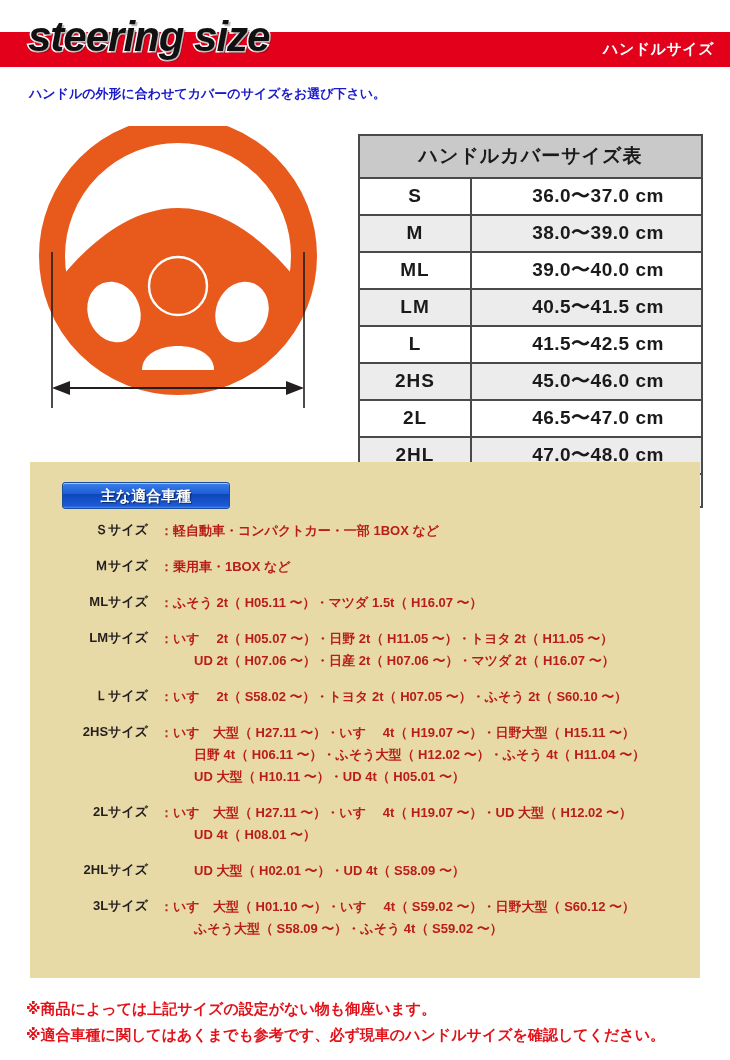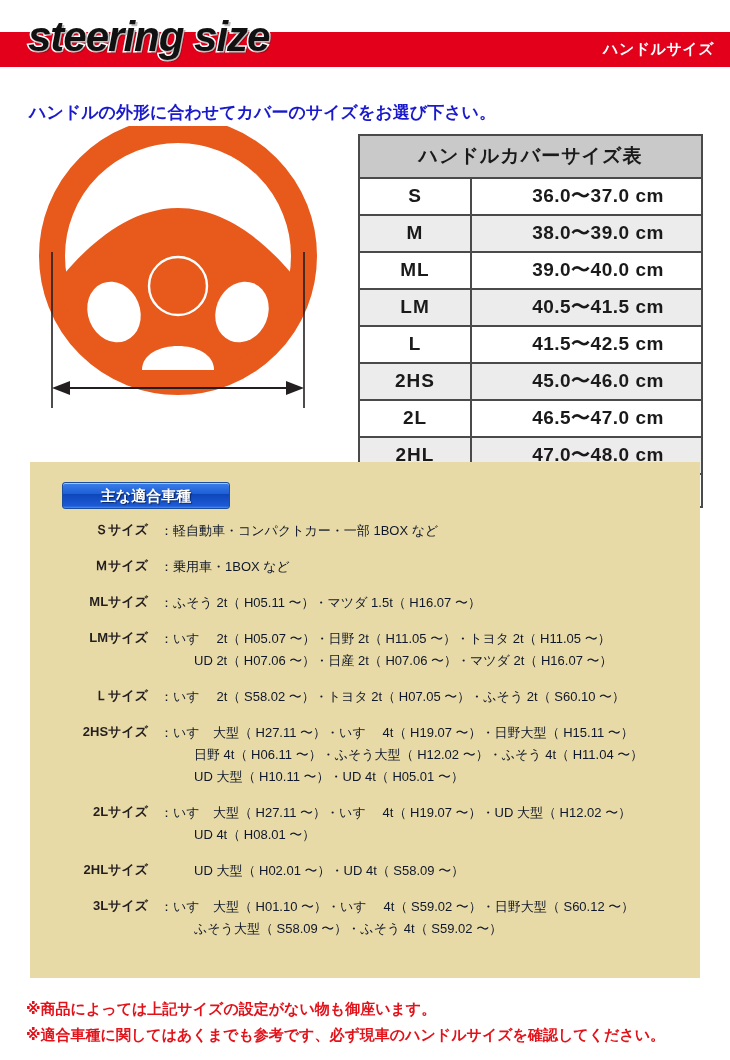--- a/index.html
+++ b/index.html
@@ -49,26 +49,25 @@
     -webkit-text-stroke: 3px #ffffff;
     paint-order: stroke fill;
     text-shadow: 2px 2px 0 rgba(0,0,0,0.25);
   }
 
   
   .lead {
     position: absolute;
     left: 29px;
     top: 85px;
-    font-size: 17px;
+    font-size: 13px;
     font-weight: bold;
     color: #1a1 acc;
     color: #1a1acc;
     white-space: nowrap;
-    margin-top: 16px;
   }
 
   
   .wheel-box {
     position: absolute;
     left: 18px;
     top: 126px;
     width: 320px;
     height: 300px;
   }
@@ -171,22 +170,22 @@
     color: #231f20;
     white-space: nowrap;
     padding-top: 1px;
   }
   .fit-body {
     flex: 1 1 auto;
     padding-left: 12px;
   }
   .fit-line {
     font-size: 13px;
-    font-weight: normal;
-    color: #0f172a;
+    font-weight: bold;
+    color: #b91c1c;
     line-height: 22px;
     white-space: nowrap;
   }
   .fit-line.indent { padding-left: 34px; }
 
   
   .notes {
     position: absolute;
     left: 26px;
     top: 996px;

